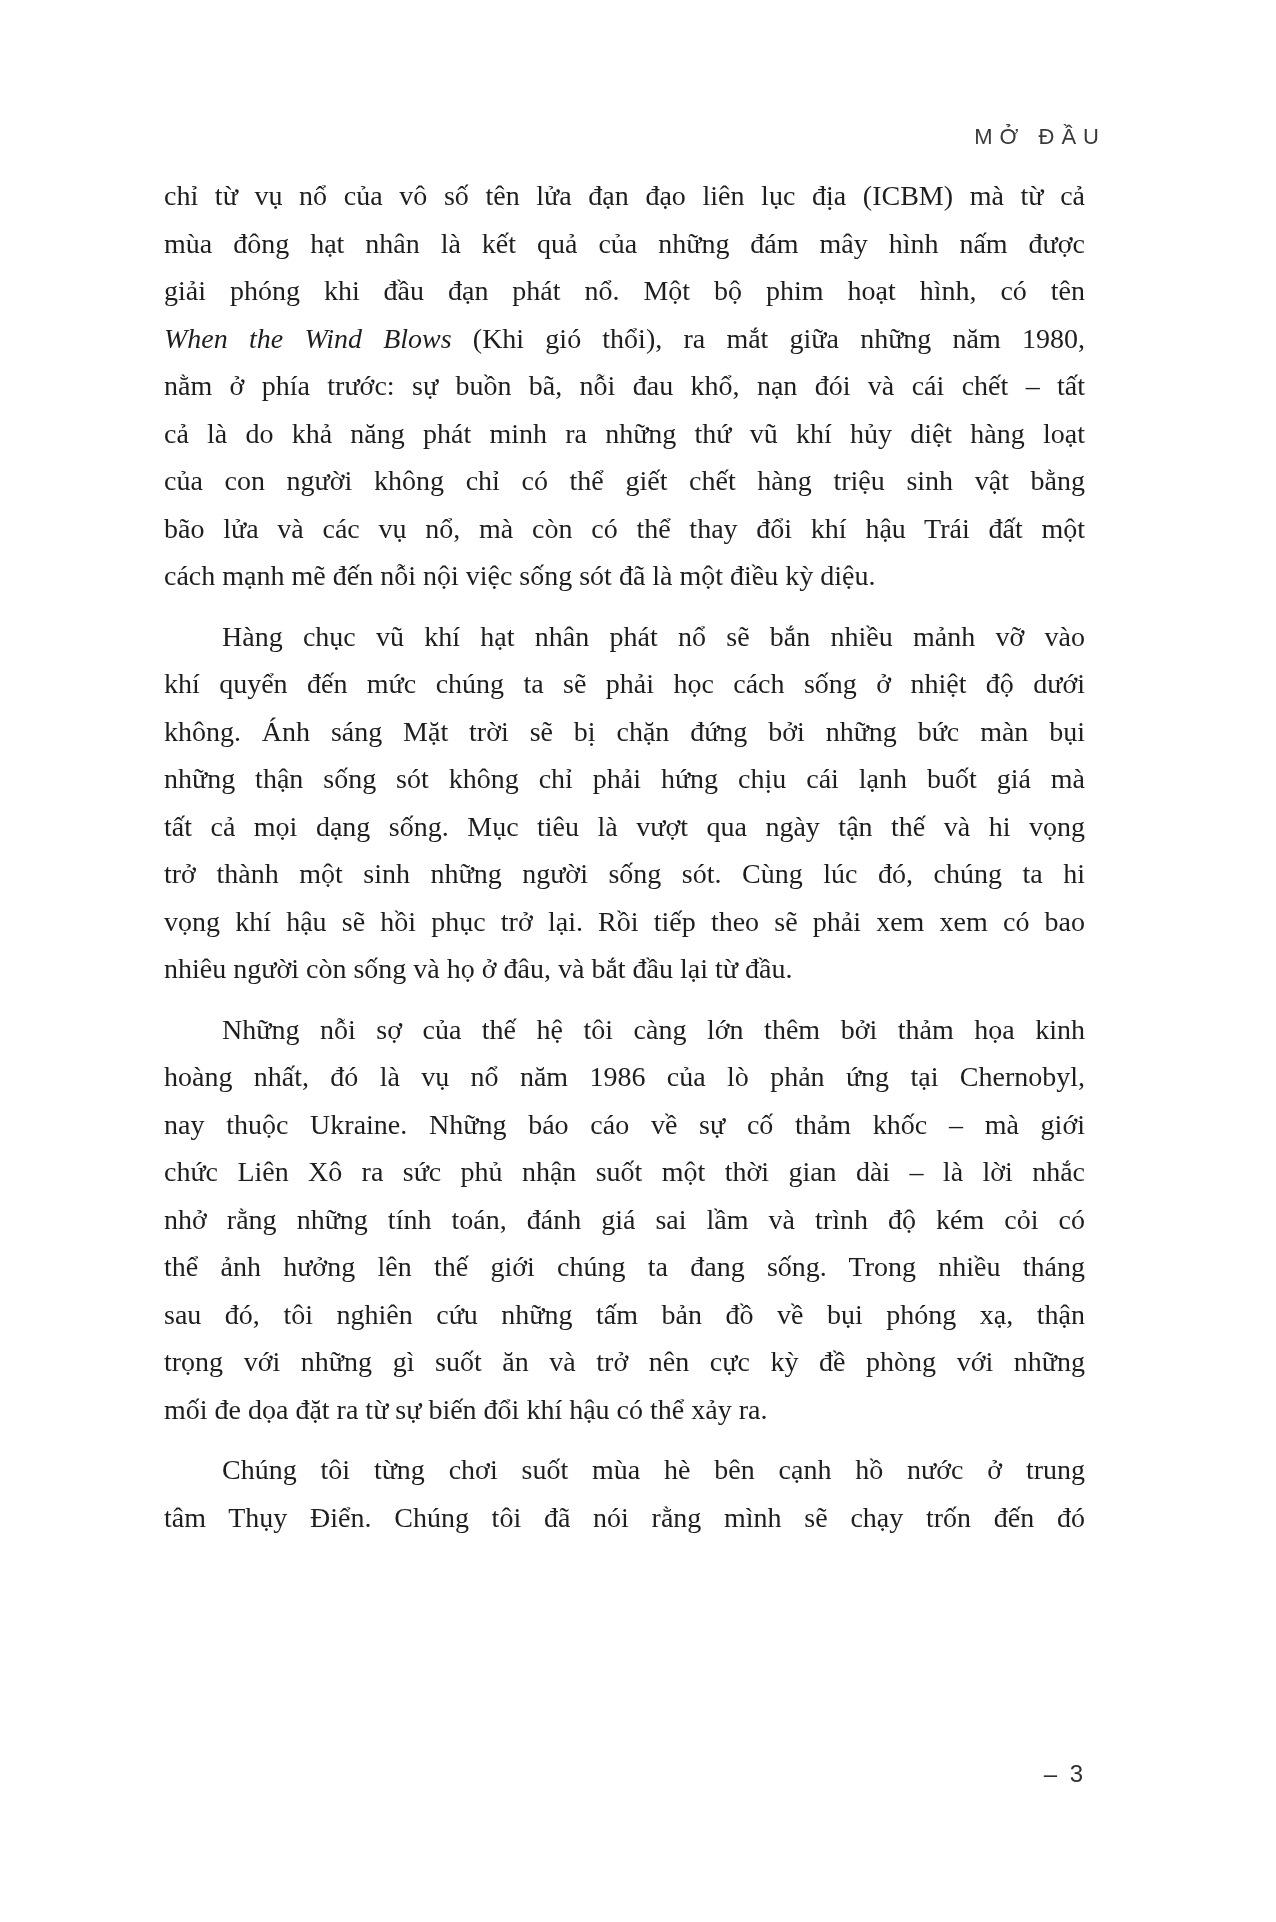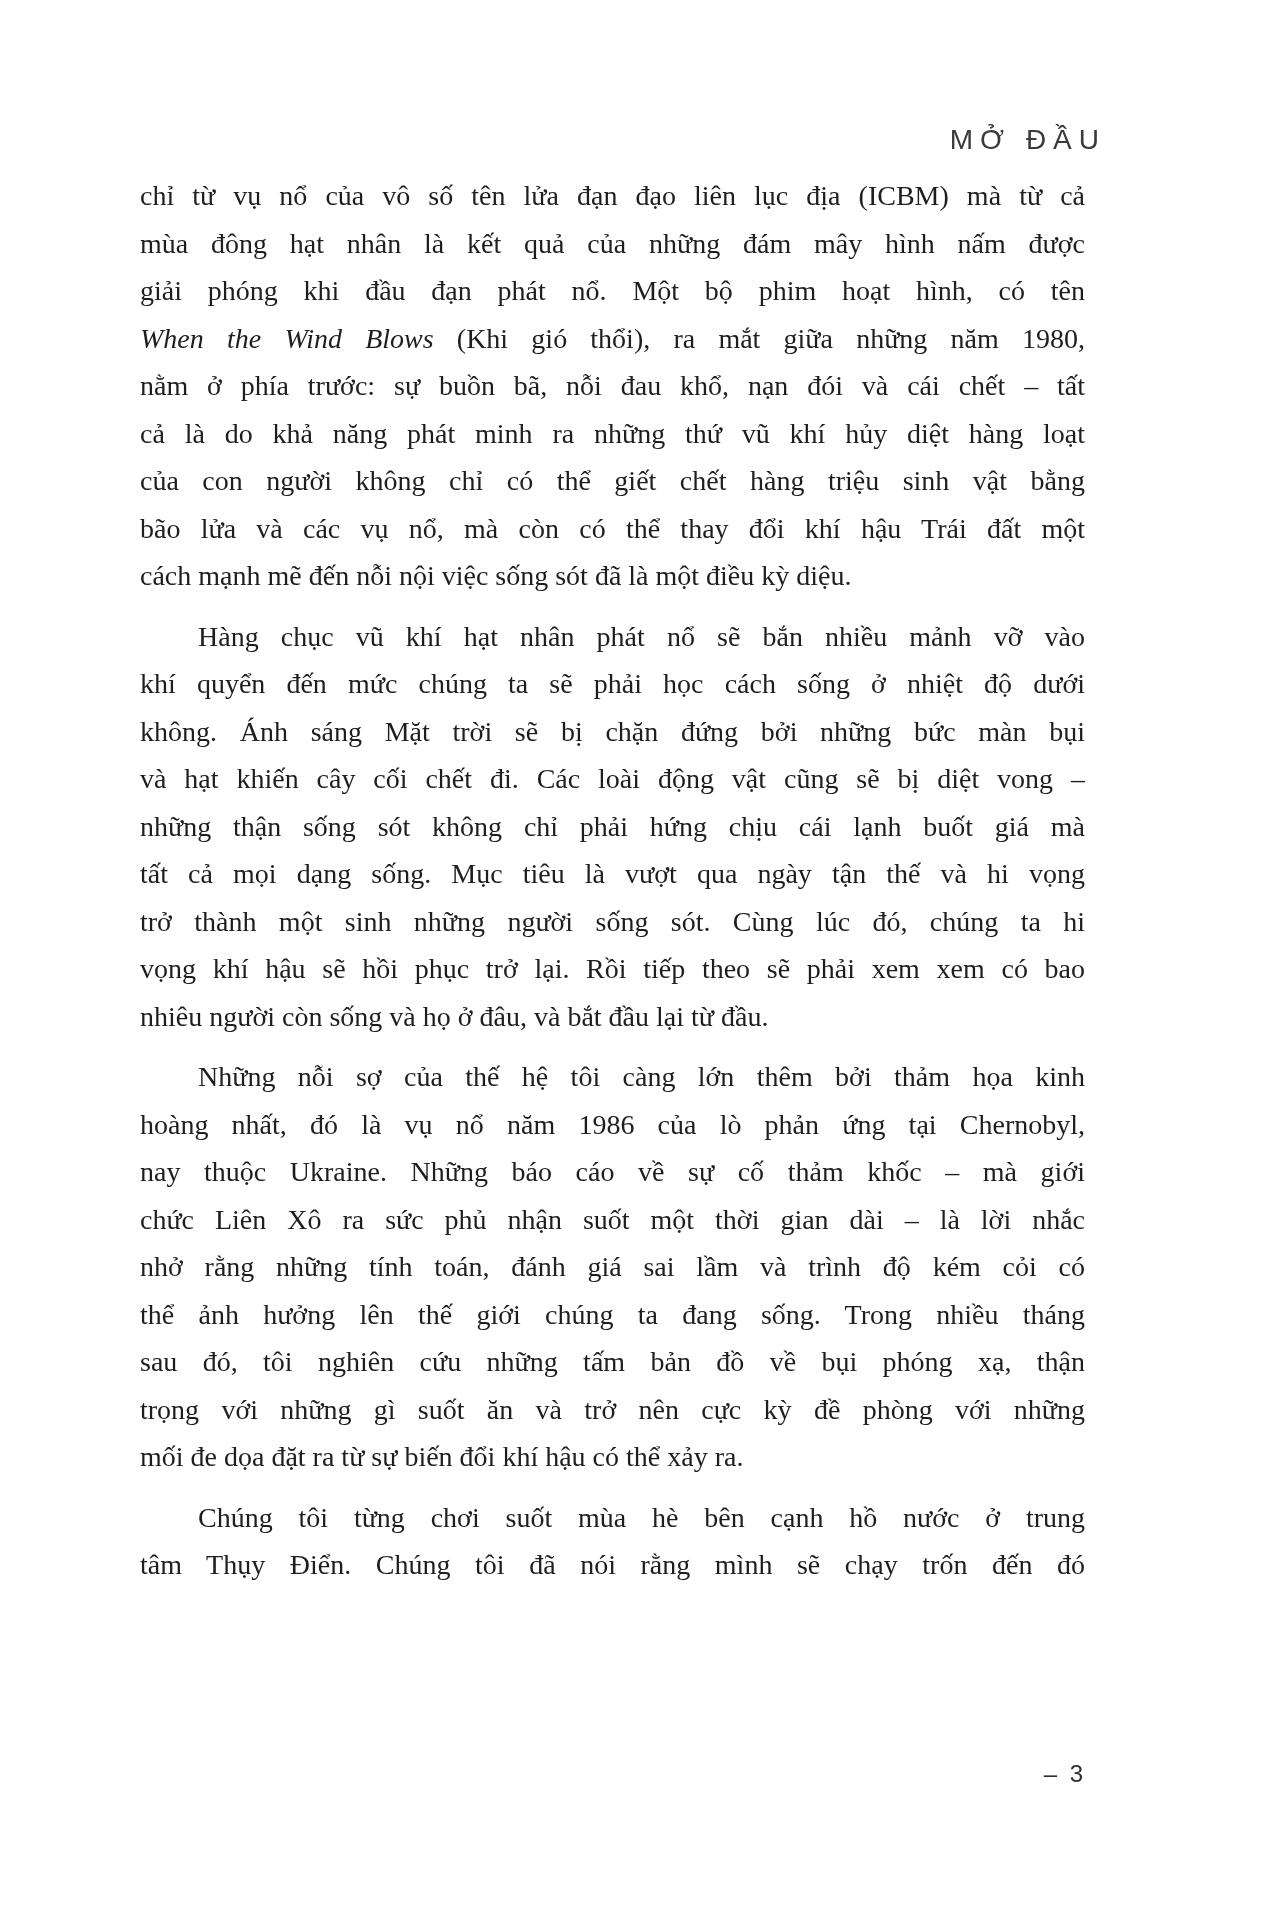--- a/index.html
+++ b/index.html
@@ -13,21 +13,21 @@
     height: 1922px;
     background: #ffffff;
     overflow: hidden;
     font-family: "Liberation Serif", "DejaVu Serif", serif;
   }
   .running-head {
     position: absolute;
     top: 124px;
     right: 170px;
     font-family: "Liberation Sans", "DejaVu Sans", sans-serif;
-    font-size: 28px;
+    font-size: 22px;
     font-weight: 400;
     letter-spacing: 7px;
     color: #3a3a3a;
     white-space: nowrap;
   }
   .text-block {
     position: absolute;
     left: 140px;
     top: 172px;
     width: 945px;
@@ -37,20 +37,21 @@
   }
   .paragraph {
     margin: 0 0 0 0;
   }
   .paragraph + .paragraph {
     margin-top: 13px;
   }
   .line {
     text-align: justify;
     text-align-last: justify;
+    margin-left: 24px;
     -moz-text-align-last: justify;
   }
   .line.last {
     text-align-last: left;
     -moz-text-align-last: left;
   }
   .paragraph.indent .line:first-child {
     text-indent: 58px;
   }
   .line em {
@@ -82,21 +83,20 @@
         <div class="line"><span>nằm ở phía trước: sự buồn bã, nỗi đau khổ, nạn đói và cái chết – tất</span></div>
         <div class="line"><span>cả là do khả năng phát minh ra những thứ vũ khí hủy diệt hàng loạt</span></div>
         <div class="line"><span>của con người không chỉ có thể giết chết hàng triệu sinh vật bằng</span></div>
         <div class="line"><span>bão lửa và các vụ nổ, mà còn có thể thay đổi khí hậu Trái đất một</span></div>
         <div class="line last"><span>cách mạnh mẽ đến nỗi nội việc sống sót đã là một điều kỳ diệu.</span></div>
       </div>
       <div class="paragraph indent">
         <div class="line"><span>Hàng chục vũ khí hạt nhân phát nổ sẽ bắn nhiều mảnh vỡ vào</span></div>
         <div class="line"><span>khí quyển đến mức chúng ta sẽ phải học cách sống ở nhiệt độ dưới</span></div>
         <div class="line"><span>không. Ánh sáng Mặt trời sẽ bị chặn đứng bởi những bức màn bụi</span></div>
-        <div class="line"><span>và hạt khiến cây cối chết đi. Các loài động vật cũng sẽ bị diệt vong –</span></div>
         <div class="line"><span>những thận sống sót không chỉ phải hứng chịu cái lạnh buốt giá mà</span></div>
         <div class="line"><span>tất cả mọi dạng sống. Mục tiêu là vượt qua ngày tận thế và hi vọng</span></div>
         <div class="line"><span>trở thành một sinh những người sống sót. Cùng lúc đó, chúng ta hi</span></div>
         <div class="line"><span>vọng khí hậu sẽ hồi phục trở lại. Rồi tiếp theo sẽ phải xem xem có bao</span></div>
         <div class="line last"><span>nhiêu người còn sống và họ ở đâu, và bắt đầu lại từ đầu.</span></div>
       </div>
       <div class="paragraph indent">
         <div class="line"><span>Những nỗi sợ của thế hệ tôi càng lớn thêm bởi thảm họa kinh</span></div>
         <div class="line"><span>hoàng nhất, đó là vụ nổ năm 1986 của lò phản ứng tại Chernobyl,</span></div>
         <div class="line"><span>nay thuộc Ukraine. Những báo cáo về sự cố thảm khốc – mà giới</span></div>

